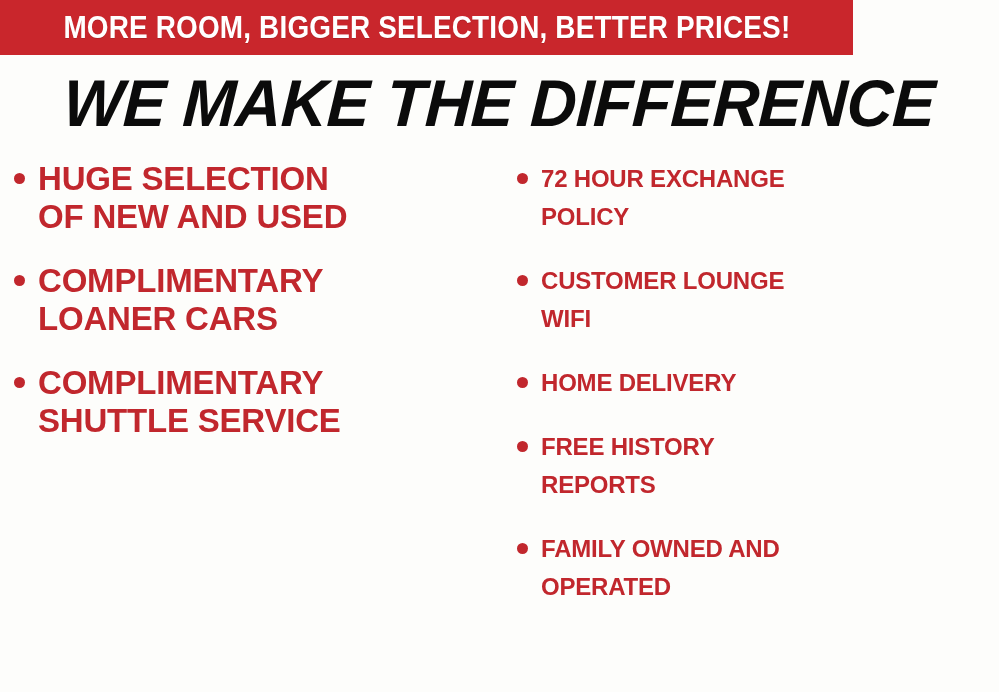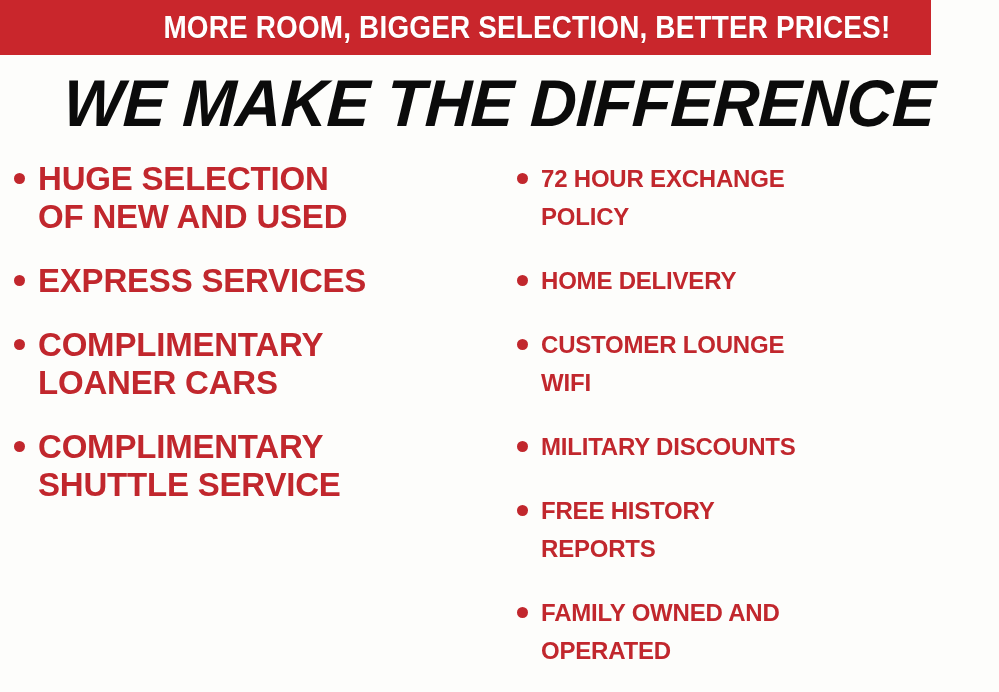--- a/index.html
+++ b/index.html
@@ -18,26 +18,26 @@
     height: 692px;
     background: #fdfdfb;
     overflow: hidden;
   }
 
   
   .banner {
     position: absolute;
     left: 0;
     top: 0;
-    width: 931px;
+    width: 853px;
     height: 55px;
     background: #c9262c;
     display: flex;
     align-items: center;
-    justify-content: flex-end;
+    justify-content: center;
     box-sizing: border-box;
   }
   .banner-text {
     color: #ffffff;
     font-family: "Liberation Sans", sans-serif;
     font-weight: bold;
     font-size: 31px;
     letter-spacing: 0.2px;
     line-height: 1;
     white-space: nowrap;
@@ -140,52 +140,44 @@
   <div class="columns">
 
     <div class="col col-left">
       <div class="bullet-item">
         <span class="bullet-dot"></span>
         <span class="bullet-text">HUGE SELECTION
 OF NEW AND USED</span>
       </div>
       <div class="bullet-item">
         <span class="bullet-dot"></span>
-        <span class="bullet-text">EXPRESS SERVICES</span>
-      </div>
-      <div class="bullet-item">
-        <span class="bullet-dot"></span>
         <span class="bullet-text">COMPLIMENTARY
 LOANER CARS</span>
       </div>
       <div class="bullet-item">
         <span class="bullet-dot"></span>
         <span class="bullet-text">COMPLIMENTARY
 SHUTTLE SERVICE</span>
       </div>
     </div>
 
     <div class="col col-right">
       <div class="bullet-item">
         <span class="bullet-dot"></span>
         <span class="bullet-text">72 HOUR EXCHANGE
 POLICY</span>
       </div>
       <div class="bullet-item">
         <span class="bullet-dot"></span>
-        <span class="bullet-text">HOME DELIVERY</span>
-      </div>
-      <div class="bullet-item">
-        <span class="bullet-dot"></span>
         <span class="bullet-text">CUSTOMER LOUNGE
 WIFI</span>
       </div>
       <div class="bullet-item">
         <span class="bullet-dot"></span>
-        <span class="bullet-text">MILITARY DISCOUNTS</span>
+        <span class="bullet-text">HOME DELIVERY</span>
       </div>
       <div class="bullet-item">
         <span class="bullet-dot"></span>
         <span class="bullet-text">FREE HISTORY
 REPORTS</span>
       </div>
       <div class="bullet-item">
         <span class="bullet-dot"></span>
         <span class="bullet-text">FAMILY OWNED AND
 OPERATED</span>

